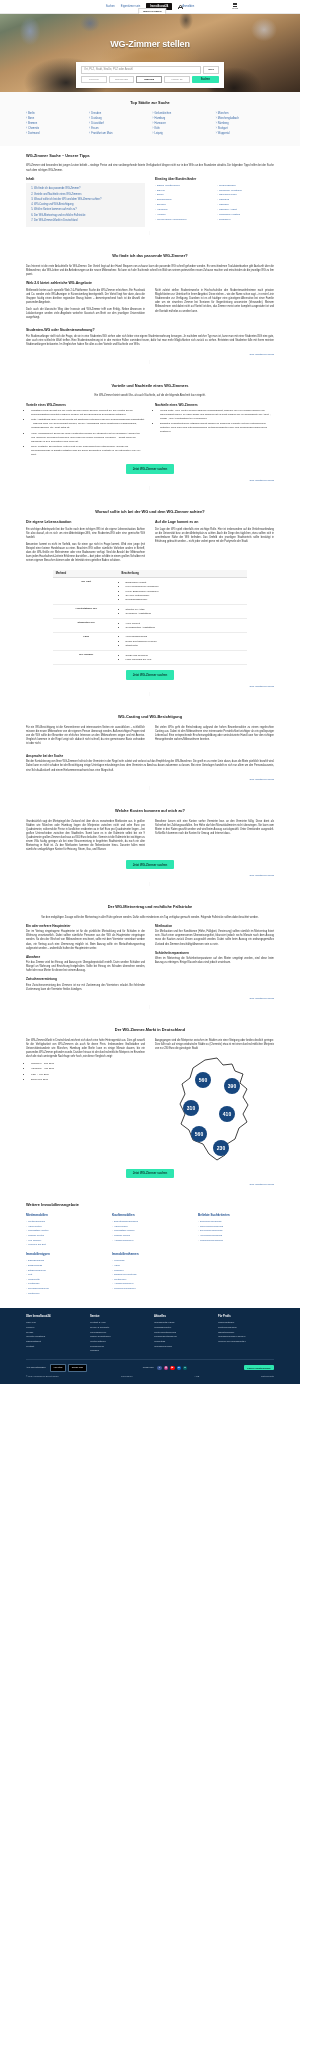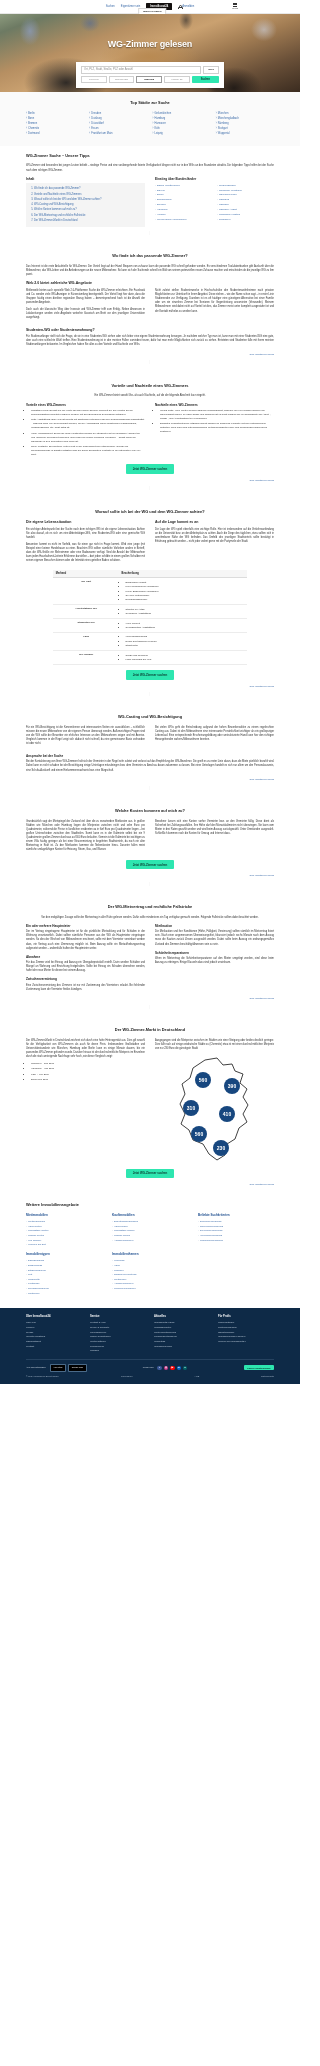--- a/index.html
+++ b/index.html
@@ -168,21 +168,21 @@
     <span class="burger">
         <i></i>
         <i></i>
         <i></i>
       </span>
     <span>Menü</span>
   </div>
 </div>
 
 <div class="hero">
-  <div class="hero-title">WG-Zimmer gelesen</div>
+  <div class="hero-title">WG-Zimmer stellen</div>
   <div class="searchbox">
     <div class="srow1">
       <div class="sinput">Ort, PLZ, Stadt, Straße, PLZ oder Anzahl</div>
       <div class="sbrand">WGs</div>
     </div>
     <div class="srow2">
       <div class="sfield">Preis bis</div>
       <div class="sfield">Zimmerzahl</div>
       <div class="sfield active">Umkreis</div>
       <div class="sfield">Fläche ab</div>

